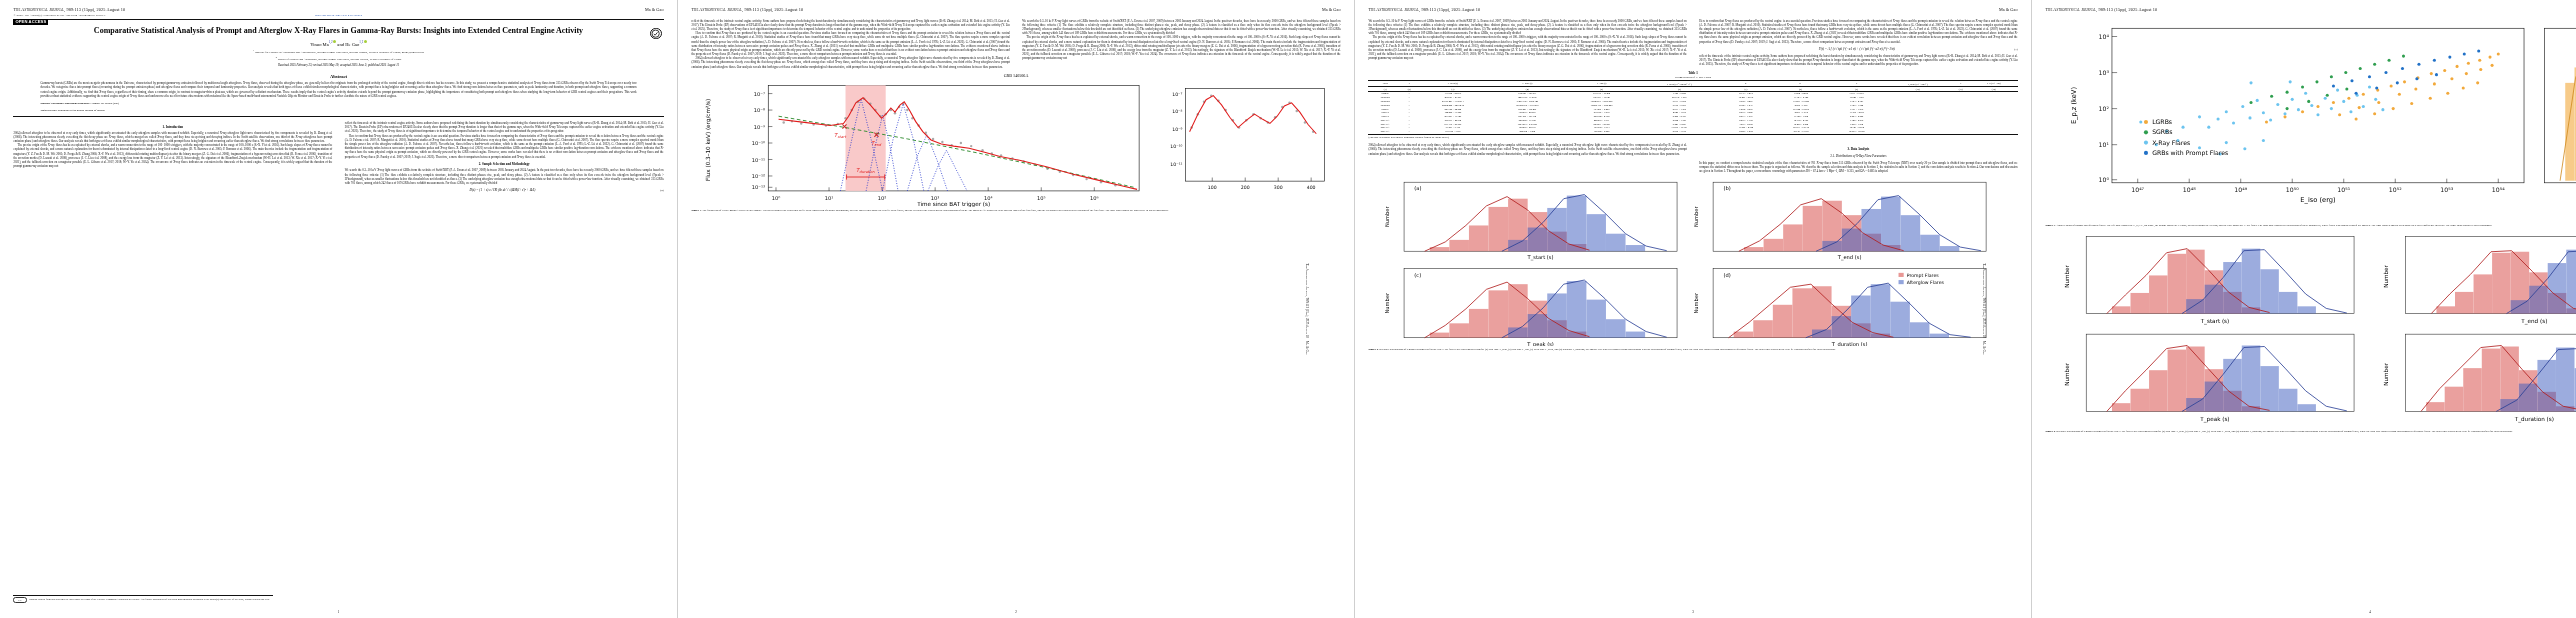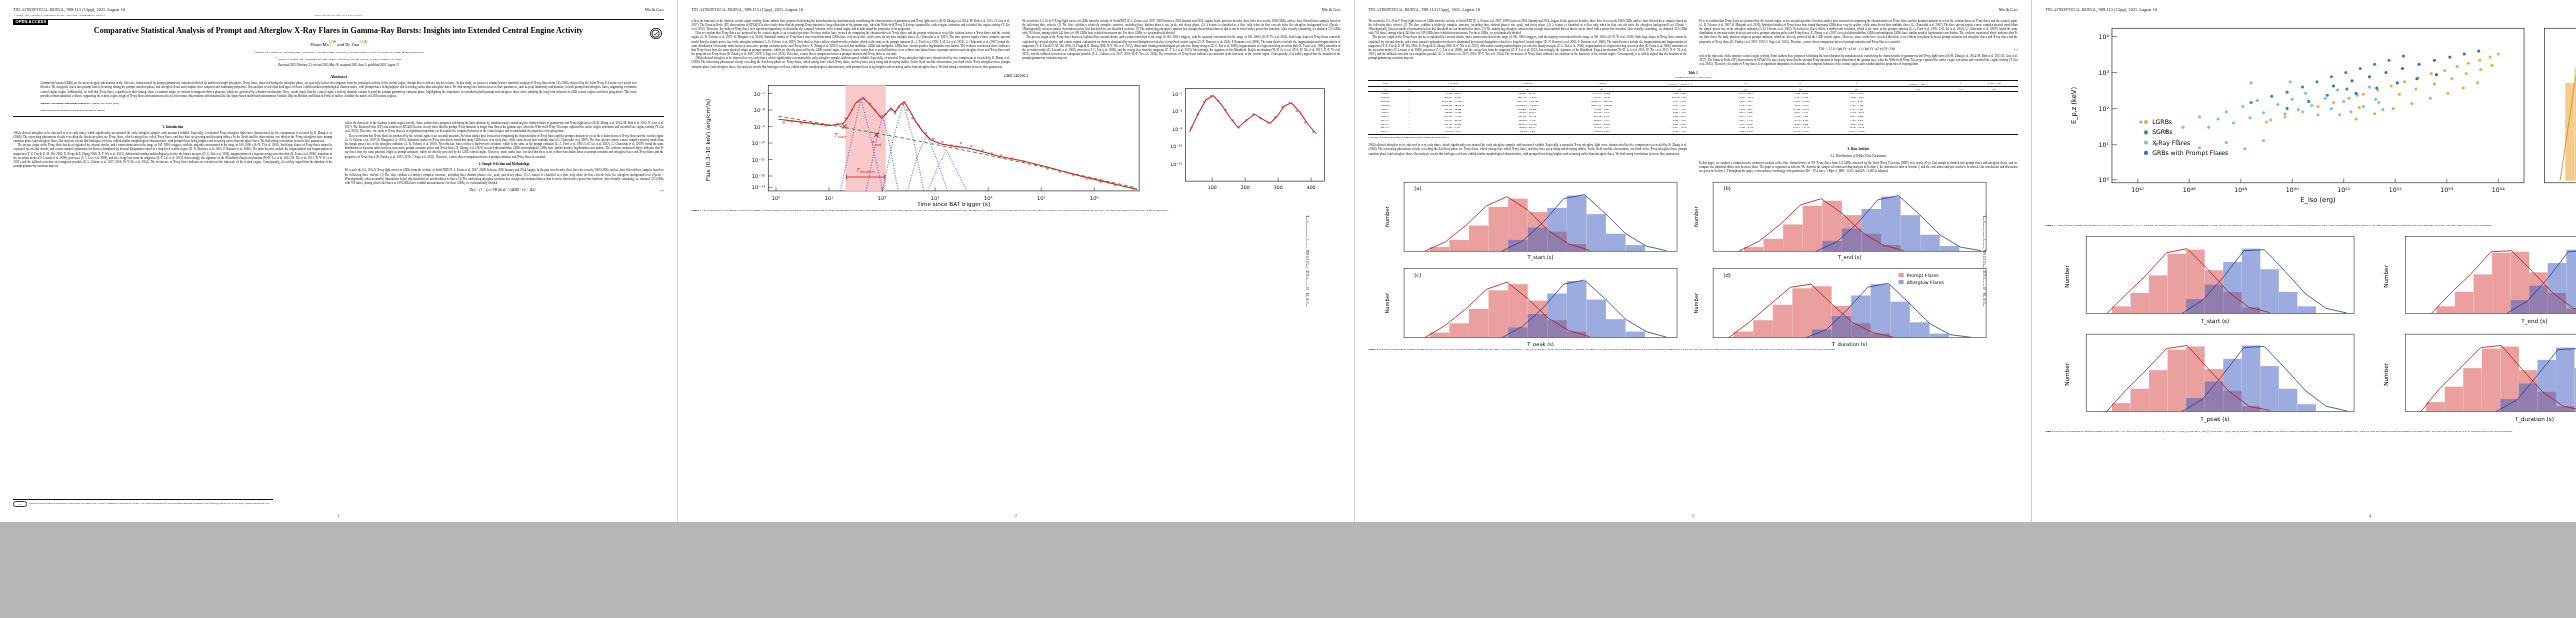--- a/index.html
+++ b/index.html
@@ -6,21 +6,21 @@
   html, body { margin:0; padding:0; }
   body {
     width: 2710px; height: 618px;
     background: #b6b6b6;
     font-family: "Liberation Serif", serif;
     overflow: hidden;
   }
   .spread { display:flex; width:2710px; height:618px; }
   .page {
     position: relative;
-    width: 677px; height: 522px;
+    width: 677px; height: 618px;
     background: #ffffff;
     padding: 7.2px 13.4px 9.3px 13.4px;
     overflow: hidden;
   }
   .page + .page { border-left: 0.5px solid #cfcfcf; }
 
   
   .runhead {
     display:flex; justify-content:space-between; align-items:flex-start;
     font-size: 4.3px; letter-spacing: 0.1px; color:#111;

